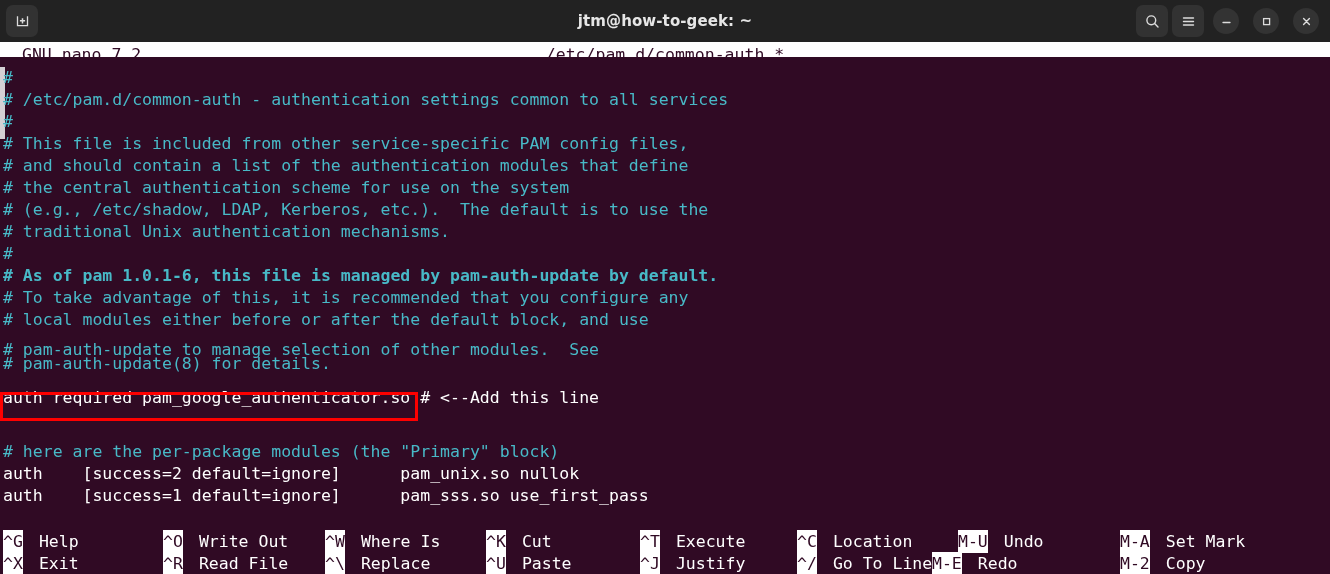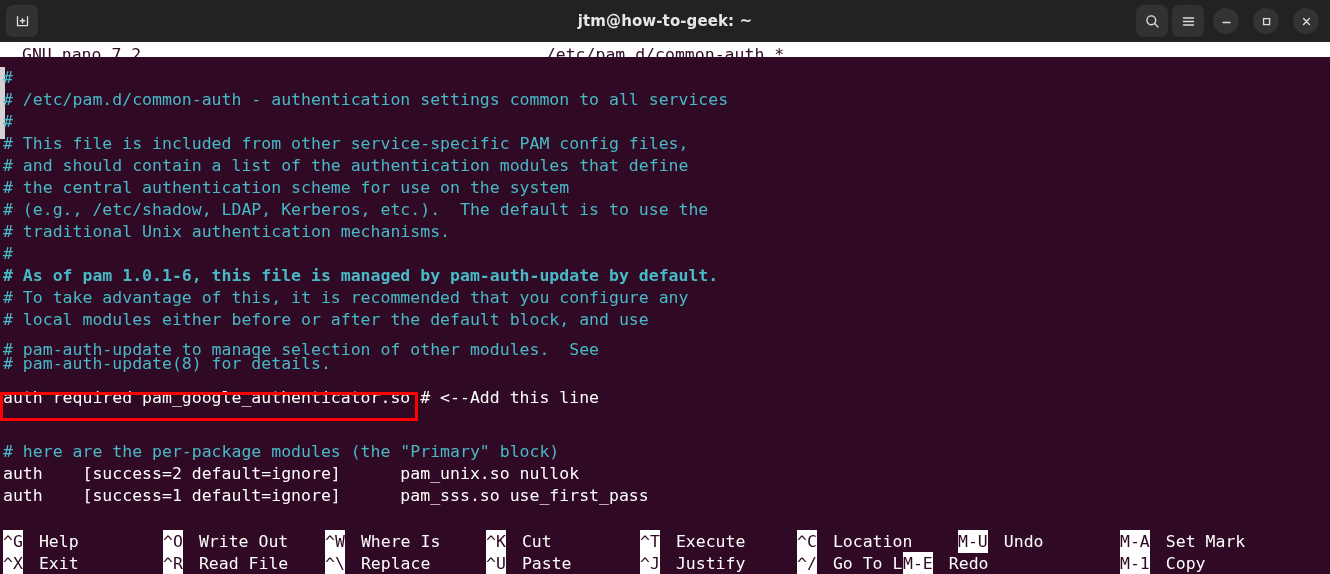--- a/index.html
+++ b/index.html
@@ -257,18 +257,18 @@
         <div class="sc" style="left: 958px; top: 8px;"><span class="key">M-U</span><span class="lbl">Undo</span></div>
         <div class="sc" style="left: 1120px; top: 8px; justify-content: flex-end;"><span class="key">M-A</span><span class="lbl">Set Mark</span></div>
       </div>
     <div id="footer-row2">
         <div class="sc" style="left: 3px; top: 30px;"><span class="key">^X</span><span class="lbl">Exit</span></div>
         <div class="sc" style="left: 163px; top: 30px;"><span class="key">^R</span><span class="lbl">Read File</span></div>
         <div class="sc" style="left: 325px; top: 30px;"><span class="key">^\</span><span class="lbl">Replace</span></div>
         <div class="sc" style="left: 486px; top: 30px;"><span class="key">^U</span><span class="lbl">Paste</span></div>
         <div class="sc" style="left: 640px; top: 30px;"><span class="key">^J</span><span class="lbl">Justify</span></div>
         <div class="sc" style="left: 797px; top: 30px;"><span class="key">^/</span><span class="lbl">Go To Line</span></div>
-        <div class="sc" style="left: 903px; top: 30px; align-items: center;"><span class="key">M-E</span><span class="lbl">Redo</span></div>
-        <div class="sc" style="left: 1120px; top: 30px;"><span class="key">M-1</span><span class="lbl">Copy</span></div>
+        <div class="sc" style="left: 932px; top: 30px; align-items: center;"><span class="key">M-E</span><span class="lbl">Redo</span></div>
+        <div class="sc" style="left: 1120px; top: 30px;"><span class="key">M-2</span><span class="lbl">Copy</span></div>
       </div>
   </div>
 
 </div>
 
 </body></html>

